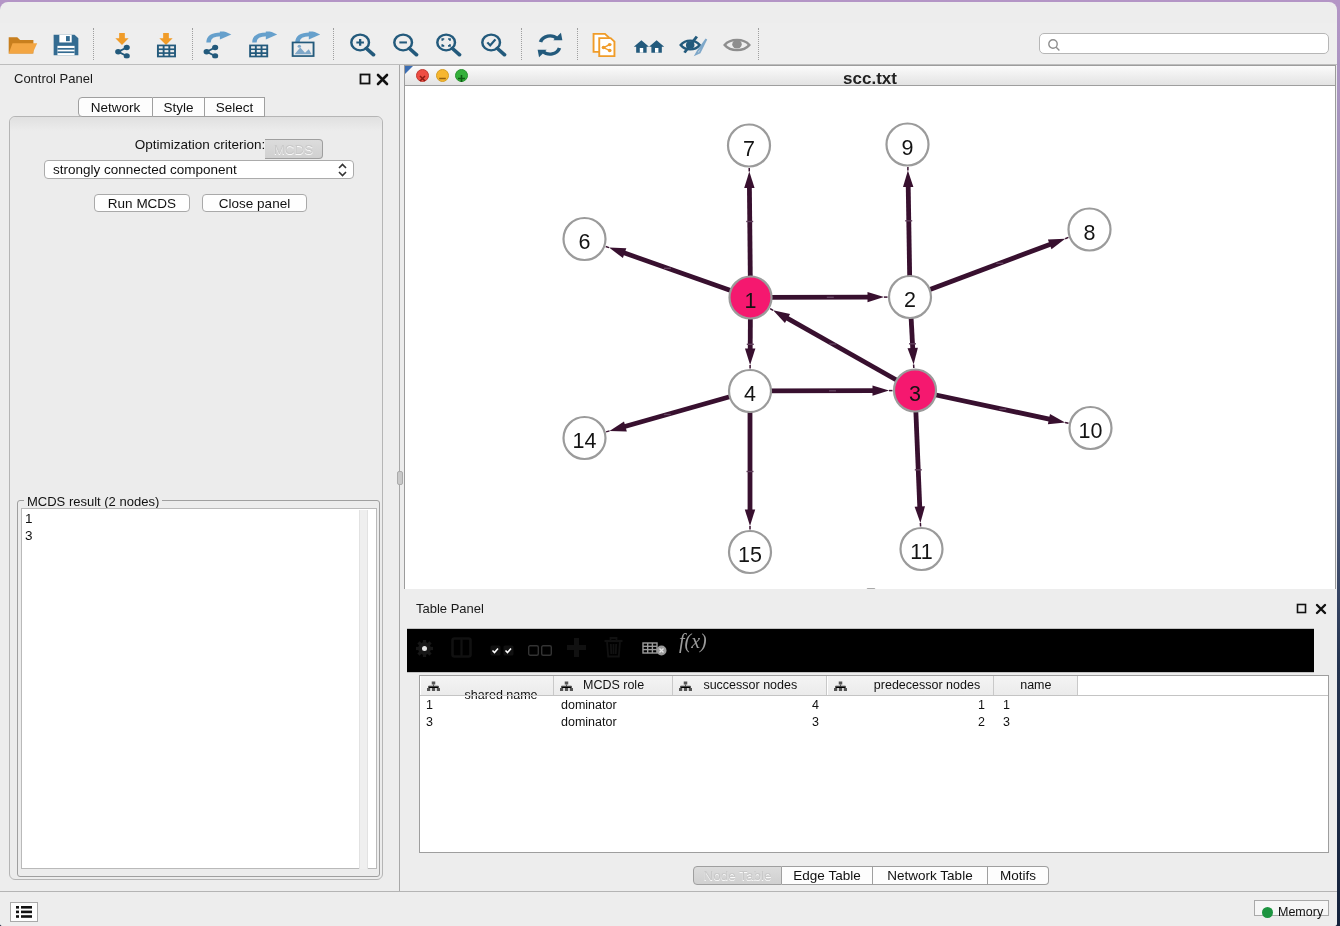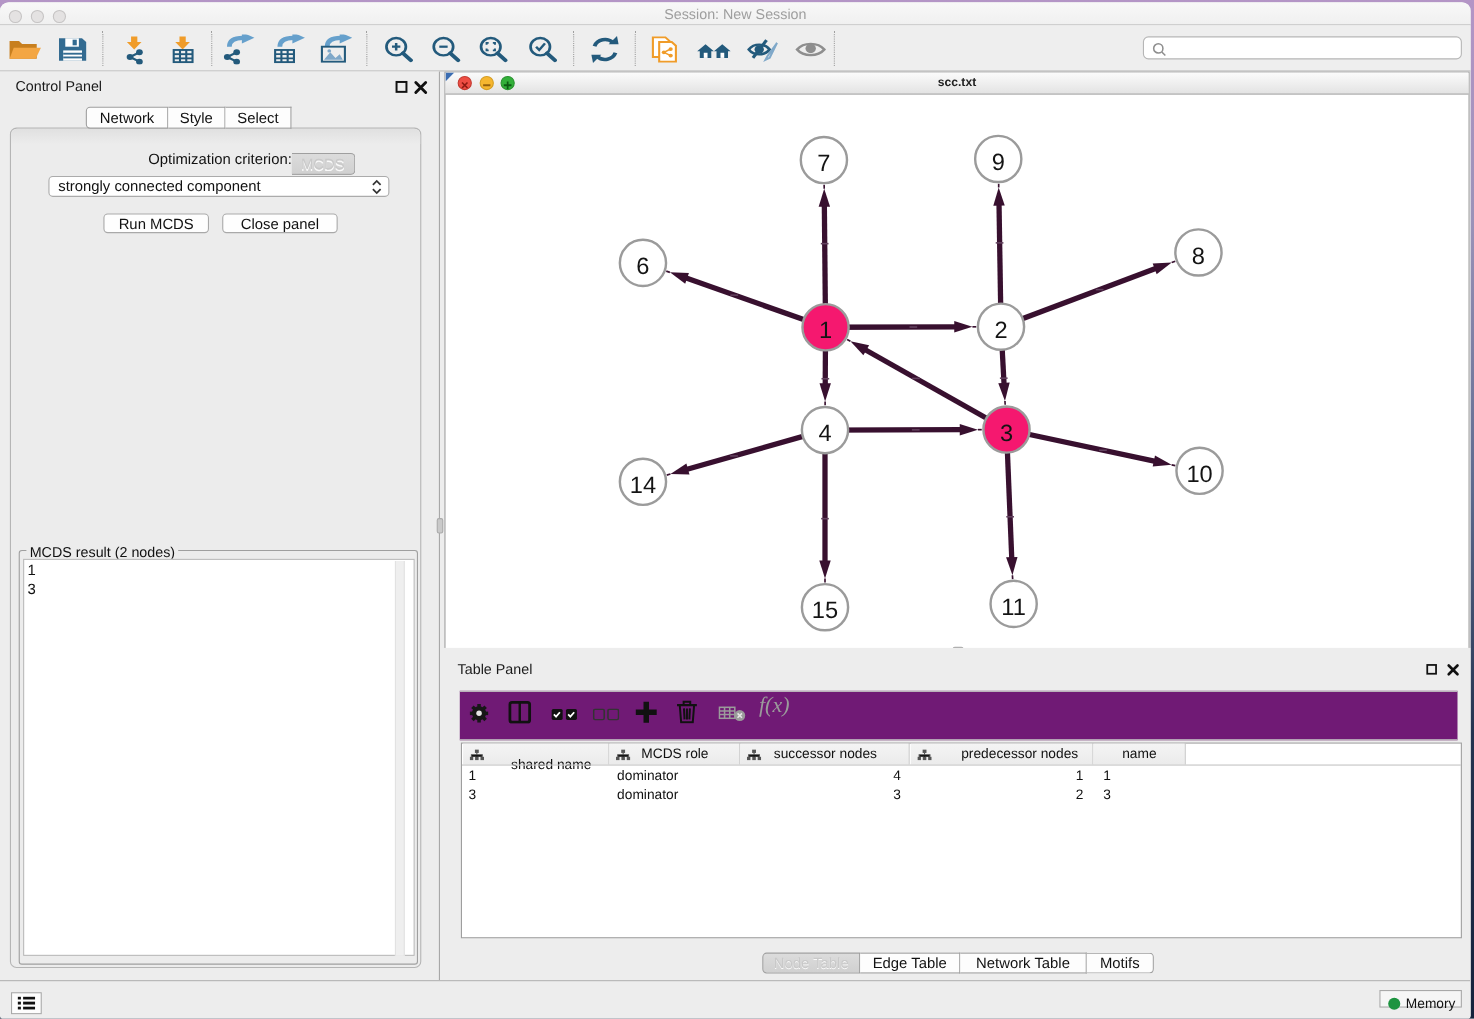--- a/index.html
+++ b/index.html
@@ -19,26 +19,20 @@
 .btn{position:absolute;background:#fefefe;border:1px solid #a9a9a9;border-radius:4px;font-size:13.5px;color:#111;text-align:center;}
 
 .netwin{position:absolute;left:404px;top:63px;width:932px;height:526px;background:#ffffff;border:1px solid #9c9c9c;}
 .nettitle{position:absolute;left:0;top:0;width:930px;height:20px;background:linear-gradient(#fbfbfb,#e3e3e3);border-bottom:1px solid #9e9e9e;}
 .light{position:absolute;top:3px;width:13px;height:13px;border-radius:50%;}
 
 .theadcell{position:absolute;top:0;height:19px;background:linear-gradient(#f4f4f4,#ebebeb);border-right:1px solid #c9c9c9;font-size:12.5px;color:#111;}
 .cellicon{position:absolute;left:6px;top:5px;}
 </style></head><body>
 <div class="win">
- <div class="titlebar">
-  <div class="tl" style="left:8px;"></div>
-      <div class="tl" style="left:28px;"></div>
-      <div class="tl" style="left:48px;"></div>
-  <div class="title">Session: New Session</div>
- </div>
  <div class="toolbar">
   <div class="abs" style="left:5px;top:6px;width:34px;height:32px;transform:scale(0.95,0.85);"><svg width="34" height="32" viewBox="0 0 34 32">
 <path d="M3 7 L12 7 L15 10 L29 10 L29 26 L3 26 Z" fill="#c87f1e"></path>
 <path d="M7 14 L33 14 L28 26 L3 26 Z" fill="#f3a643"></path>
 </svg></div>
 <div class="abs" style="left:49px;top:6px;width:34px;height:32px;transform:scale(0.95,0.85);"><svg width="34" height="32" viewBox="0 0 34 32">
 <path d="M4 4 L26 4 L30 8 L30 28 L4 28 Z" fill="#336b91"></path>
 <rect x="10" y="4" width="13" height="9" fill="#fff"></rect>
           <rect x="17" y="5.5" width="4" height="6" fill="#336b91"></rect>
 <rect x="8" y="17" width="18" height="11" fill="#fff"></rect>
@@ -232,21 +226,21 @@
   <div class="nettitle">
     <div class="light" style="left:11px;background:#ee4d43;border:1px solid #c33b32;"><svg width="11" height="11" viewBox="0 0 11 11">
             <path d="M3 3 L8 8 M8 3 L3 8" stroke="#8e1a12" stroke-width="1.5"></path>
           </svg></div>
     <div class="light" style="left:31px;background:#f6b62f;border:1px solid #d59e24;"><svg width="11" height="11" viewBox="0 0 11 11">
             <line x1="2.2" y1="5.5" x2="8.8" y2="5.5" stroke="#95600c" stroke-width="1.6"></line>
           </svg></div>
     <div class="light" style="left:50px;background:#33b03a;border:1px solid #2a9431;"><svg width="11" height="11" viewBox="0 0 11 11">
             <path d="M5.5 2 L5.5 9 M2 5.5 L9 5.5" stroke="#0d5c13" stroke-width="1.6"></path>
           </svg></div>
-    <div style="position:absolute;left:0;top:3px;width:930px;text-align:center;font-size:11px;font-weight:bold;color:#222;">scc.txt</div>
+    <div style="position:absolute;left:0;top:3px;width:930px;text-align:center;font-size:17px;font-weight:bold;color:#222;">scc.txt</div>
   </div>
   <svg class="abs" style="left:0;top:0;" width="8" height="8" viewBox="0 0 8 8">
         <path d="M0 0 L8 0 L0 8 Z" fill="#3b6db2"></path>
       </svg>
  </div>
  <div style="position:absolute;left:0;top:-2px;width:1340px;height:926px;">
       <svg width="1340" height="926" viewBox="0 0 1340 926" style="position:absolute;left:0;top:0;">
 <line x1="750.5" y1="297.5" x2="749.4" y2="186.5" stroke="#38102f" stroke-width="4.8"></line>
 <polygon points="749.3,171.5 754.6,187.9 744.2,188.0" fill="#38102f"></polygon>
 <line x1="749.3" y1="171.5" x2="749.2" y2="168.0" stroke="#38102f" stroke-width="1.5"></line>
@@ -328,21 +322,21 @@
  <div class="abs" style="left:866px;top:586px;width:10px;height:7px;background:#cccccc;border:1px solid #aaaaaa;border-radius:2px;"></div>
 
  <div class="abs" style="left:401px;top:587px;width:936px;height:303px;background:#ededed;">
    <div class="abs phead" style="left:15px;top:12px;">Table Panel</div>
    <svg class="abs" style="left:895px;top:14px;" width="11" height="11" viewBox="0 0 11 11">
         <rect x="1.5" y="1.5" width="8" height="8" fill="none" stroke="#111" stroke-width="1.6"></rect>
       </svg>
    <svg class="abs" style="left:914px;top:14px;" width="12" height="12" viewBox="0 0 12 12">
         <path d="M2 2 L10 10 M10 2 L2 10" stroke="#111" stroke-width="2.4" stroke-linecap="round"></path>
       </svg>
-   <div class="abs" style="left:17px;top:39px;width:907px;height:45px;background:#701a75;border-top:1px solid #c2c2c2;border-bottom:1px solid #c2c2c2;">
+   <div class="abs" style="left:6px;top:39px;width:907px;height:45px;background:#000000;border-top:1px solid #c2c2c2;border-bottom:1px solid #c2c2c2;">
         <div style="position:absolute;left:9px;top:11px;"><svg width="17" height="17" viewBox="0 0 17 17">
             <g fill="#171717">
 <g>
                 <rect x="6.9" y="0" width="3.2" height="4"></rect>
                 <rect x="6.9" y="13" width="3.2" height="4"></rect>
 <rect x="0" y="6.9" width="4" height="3.2"></rect>
                 <rect x="13" y="6.9" width="4" height="3.2"></rect>
 <g transform="rotate(45 8.5 8.5)">
                   <rect x="6.9" y="0" width="3.2" height="4"></rect>
                   <rect x="6.9" y="13" width="3.2" height="4"></rect>

